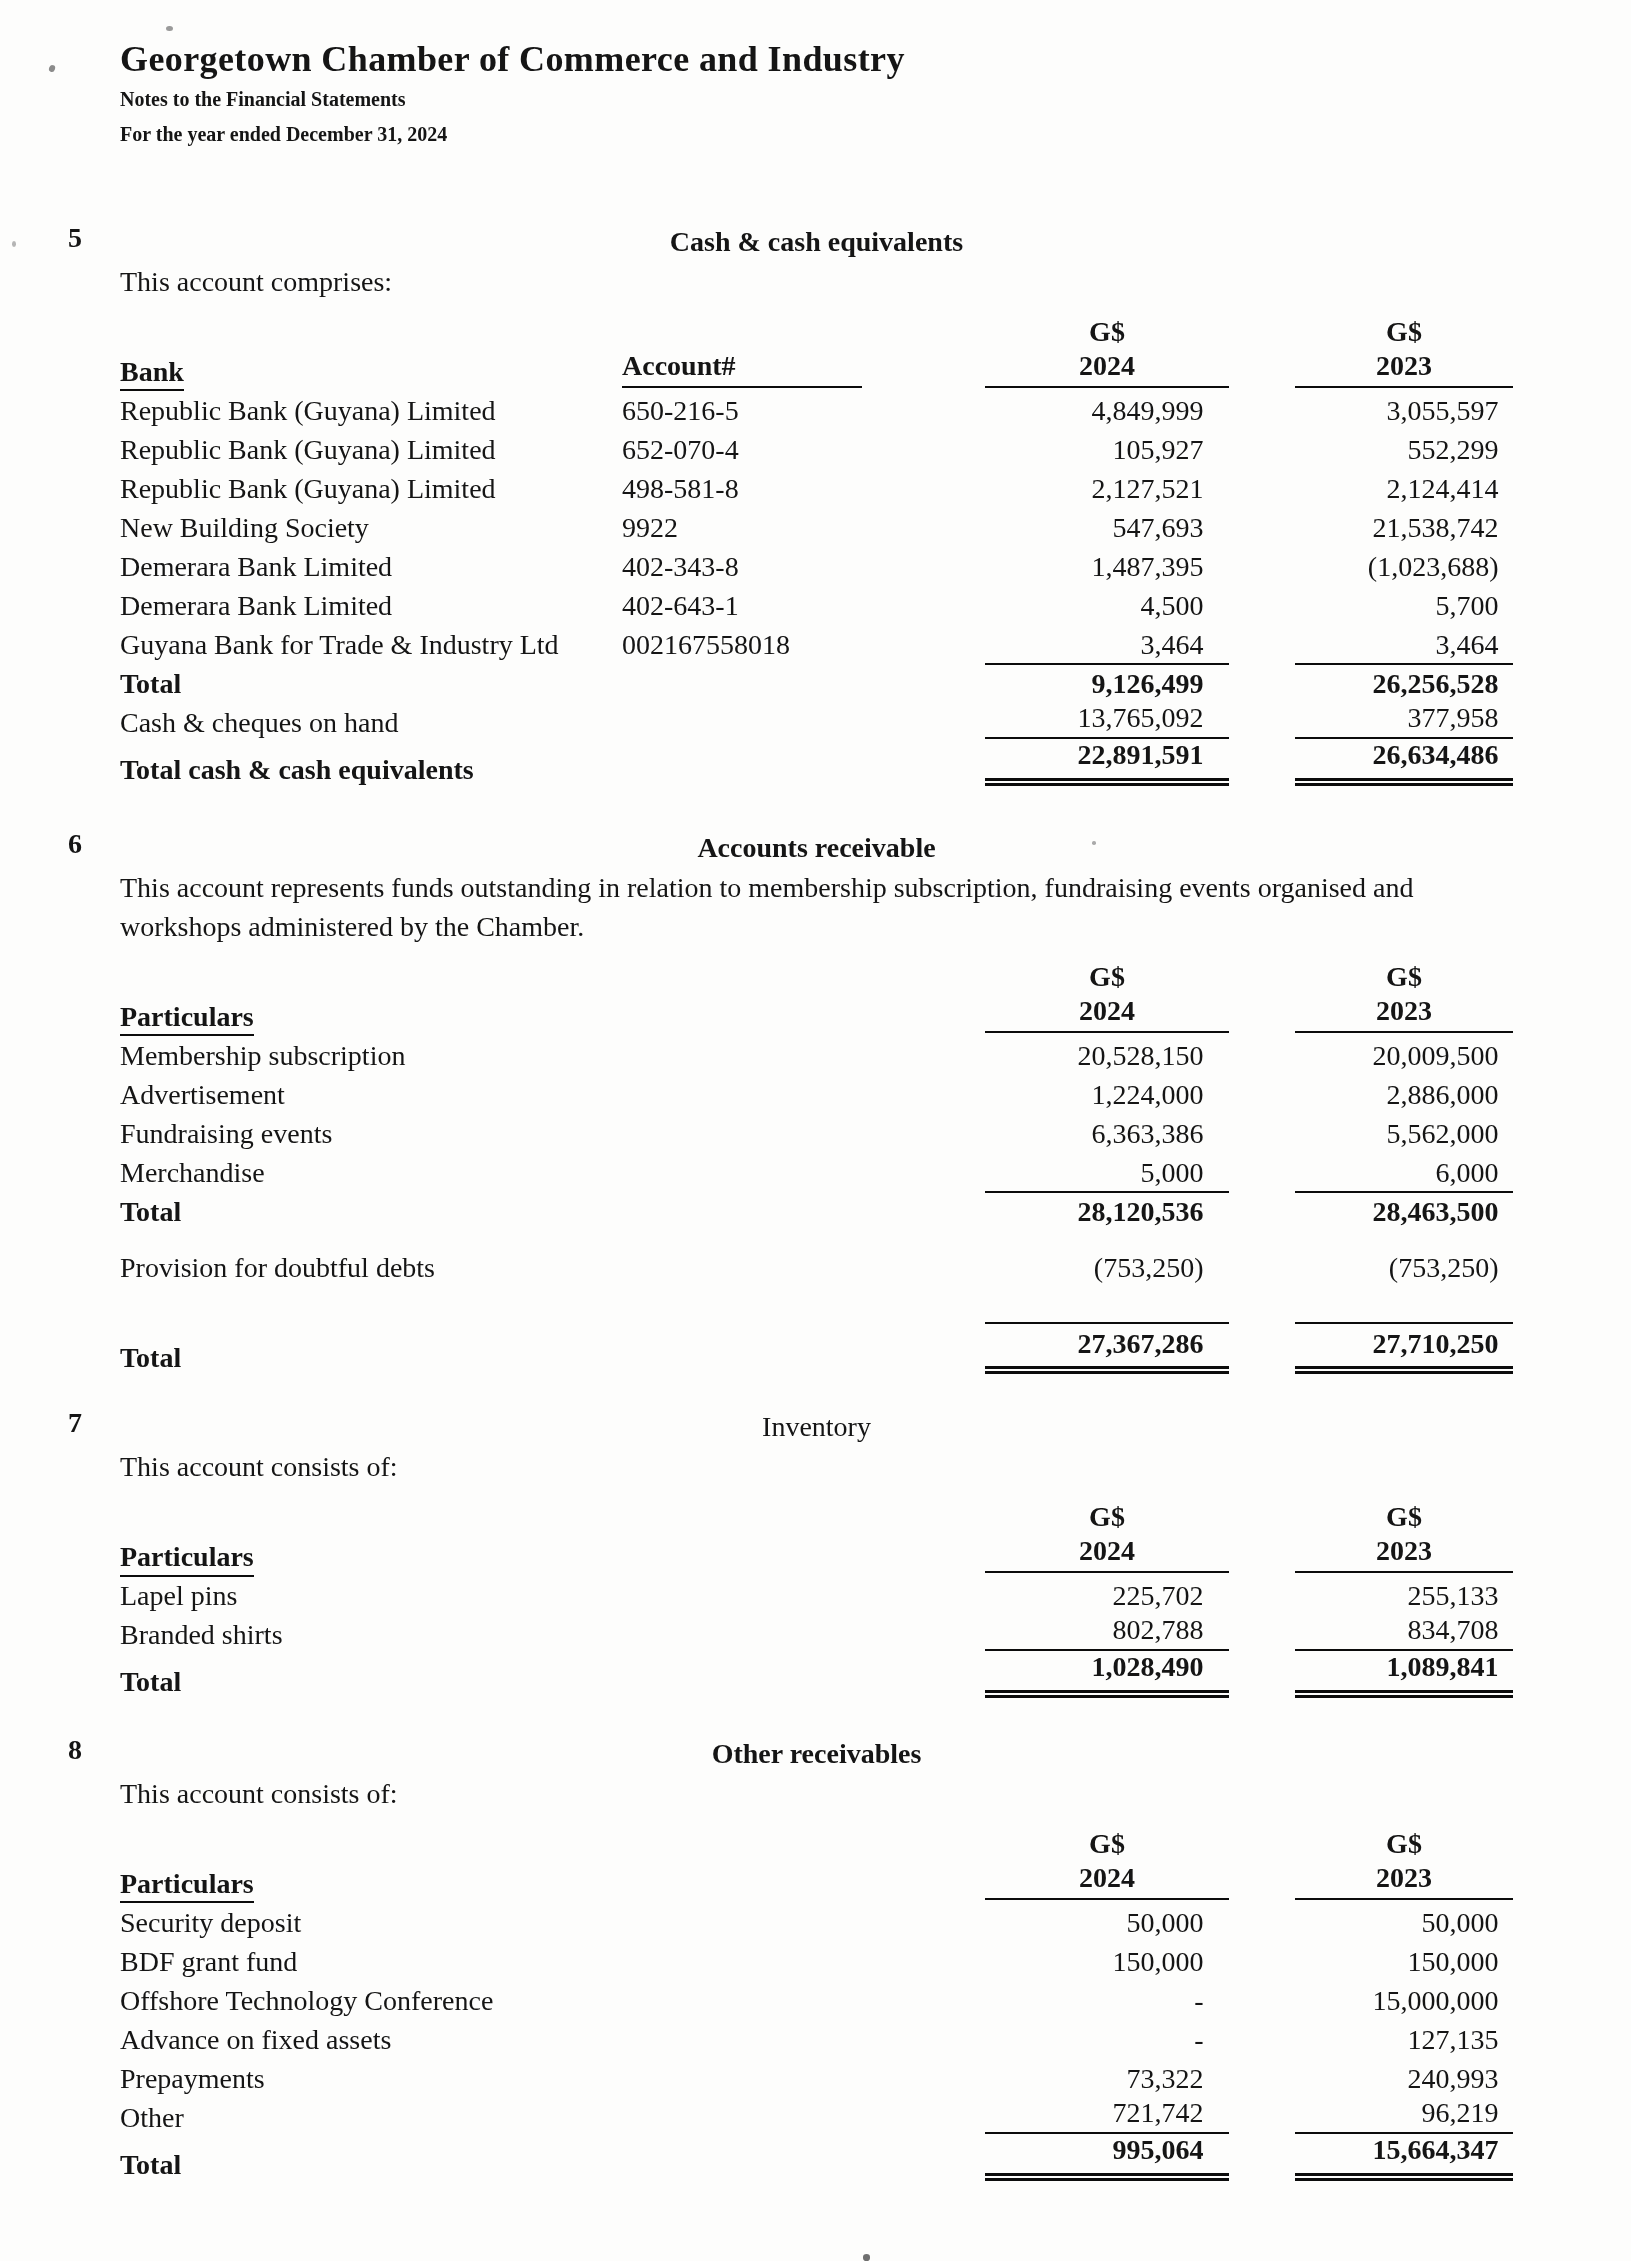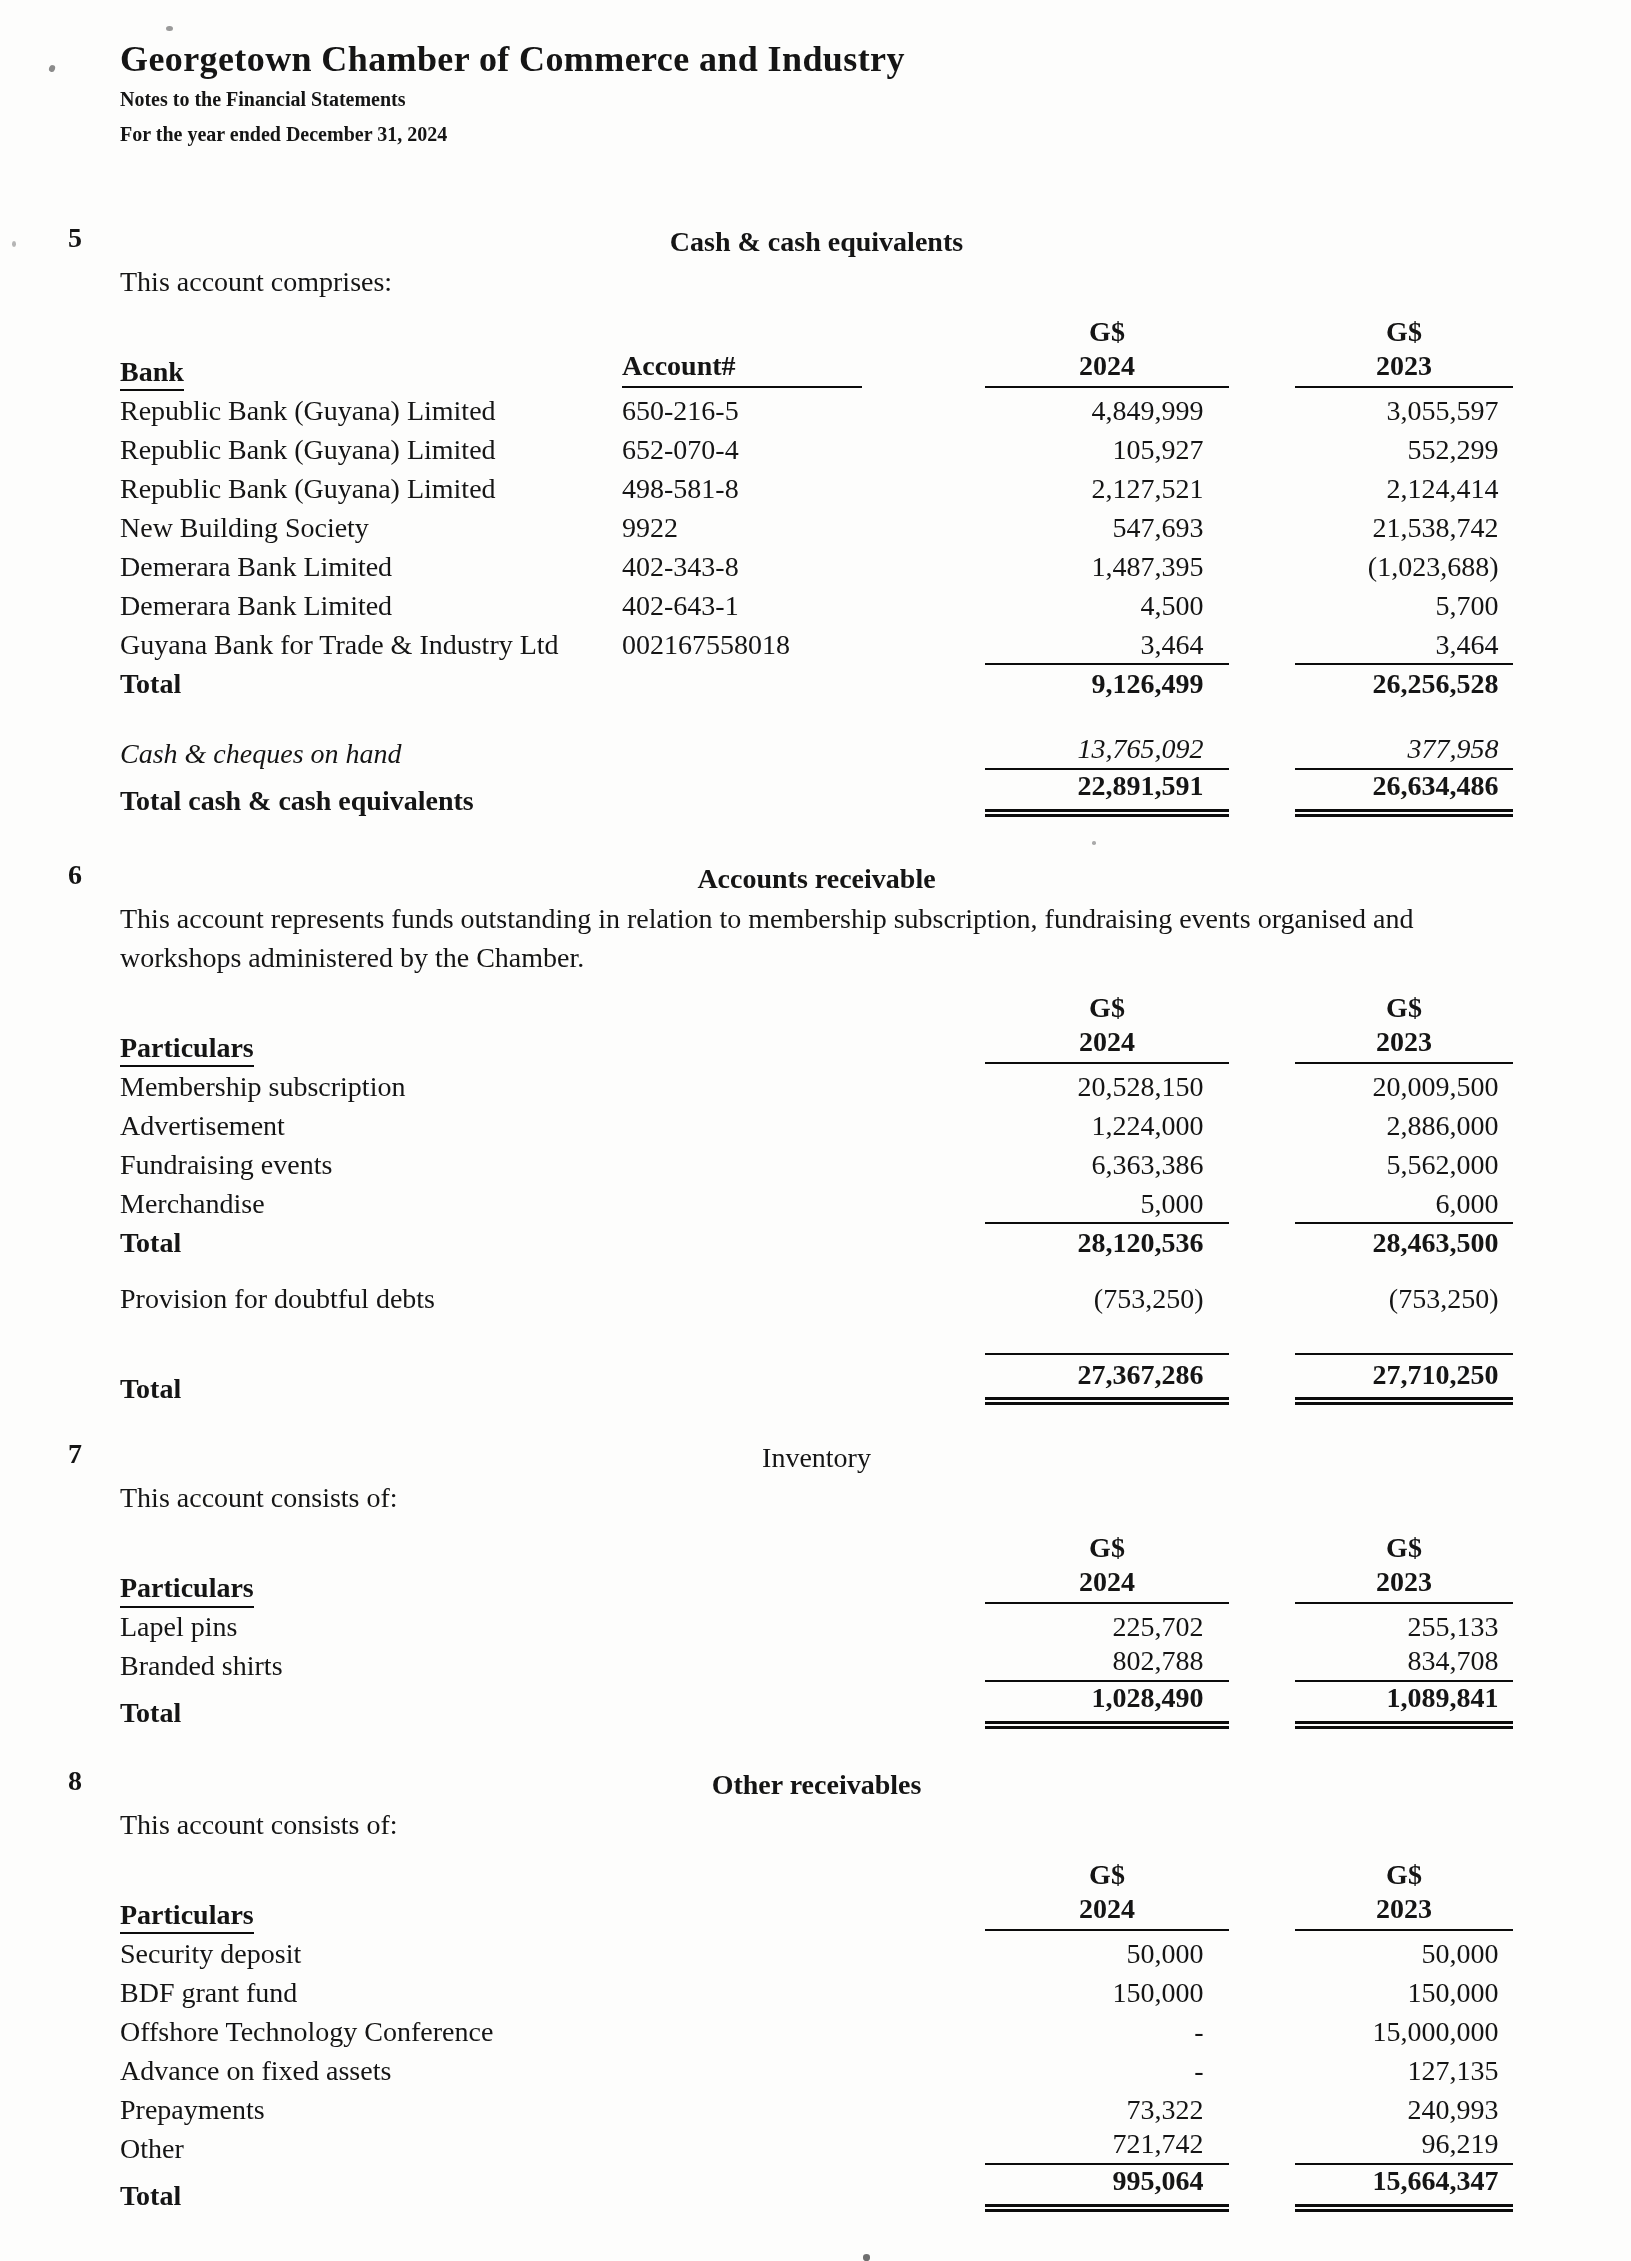--- a/index.html
+++ b/index.html
@@ -157,21 +157,21 @@
           </div>
           <div class="trow bold ra">
             <div class="lbl span2">Total</div>
             <div class="n1">
               <div class="nbox">9,126,499</div>
             </div>
             <div class="n2">
               <div class="nbox">26,256,528</div>
             </div>
           </div>
-          <div class="trow rb" style="margin-top: 31px; font-style: italic;">
+          <div class="trow rb" style="">
             <div class="lbl span2">Cash &amp; cheques on hand</div>
             <div class="n1">
               <div class="nbox">13,765,092</div>
             </div>
             <div class="n2">
               <div class="nbox">377,958</div>
             </div>
           </div>
           <div class="trow bold db">
             <div class="lbl span2">Total cash &amp; cash equivalents</div>

